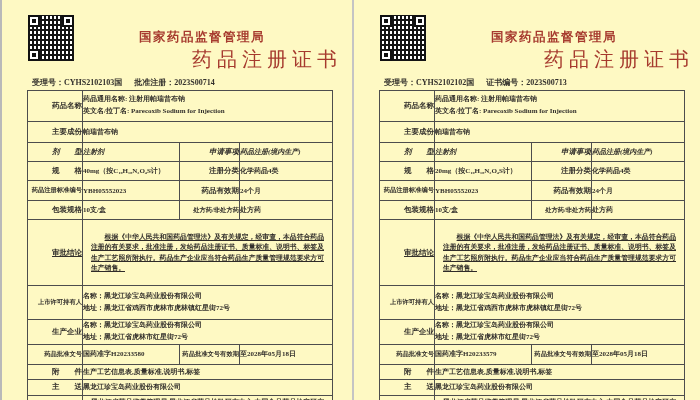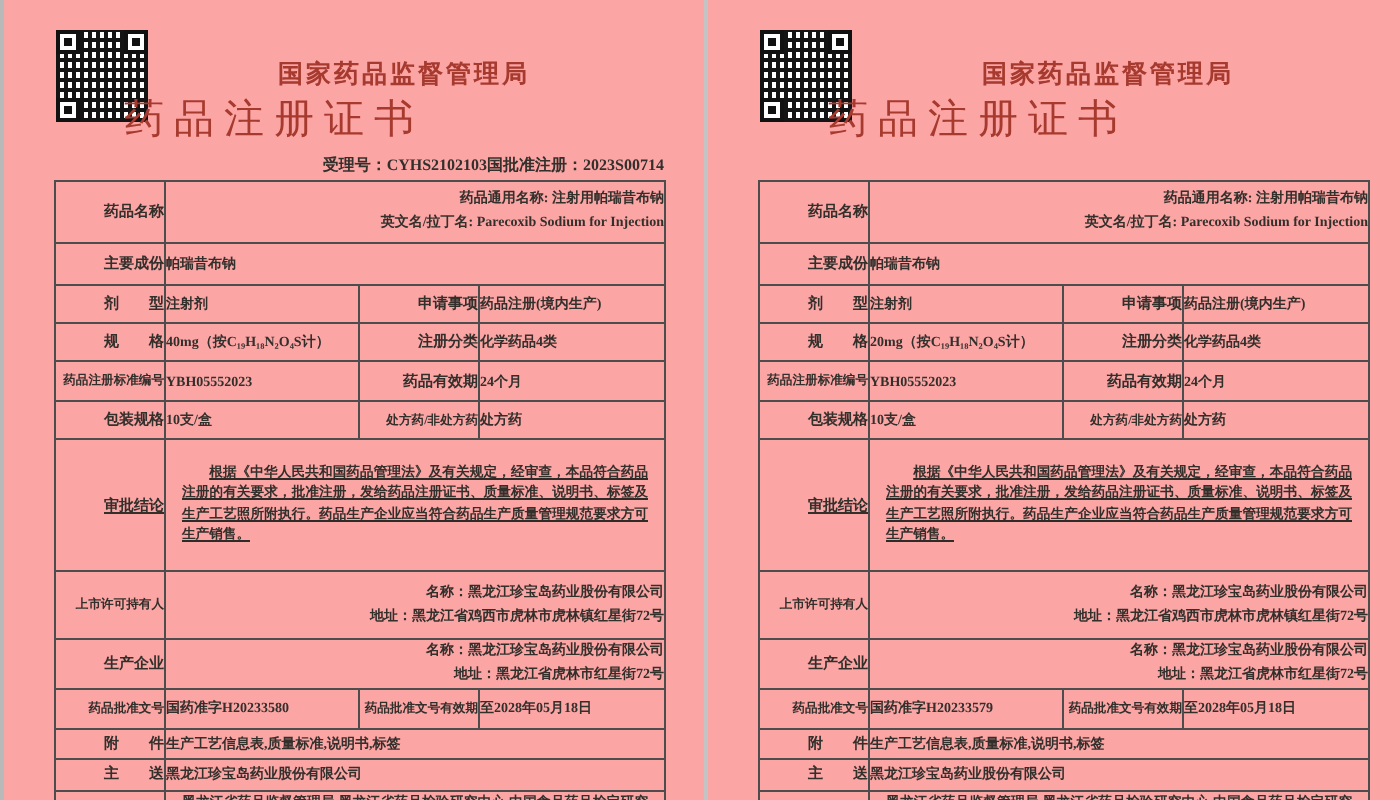--- a/index.html
+++ b/index.html
@@ -7,21 +7,21 @@
     width:700px;height:400px;position:relative;overflow:hidden;
     background:#ffffff;
     font-family:"Liberation Serif","DejaVu Serif",serif;
     color:#2f2b28;
   }
   .gutter{position:absolute;top:0;height:400px;background:#b9b9b9;}
   #gutter-left{left:0;width:2px;}
   #gutter-mid{left:351px;width:3px;background:#c4c4c4;}
   #gutter-right{left:697px;width:3px;background:#c4c4c4;}
 
-  .page{position:absolute;top:0;width:350px;height:400px;overflow:hidden;background:#fca5a5;}
+  .page{position:absolute;top:0;width:350px;height:400px;overflow:hidden;background:#fef9c3;}
   #page0{left:2px;}
   #page1{left:354px;}
 
   
   .qr{
     position:absolute;left:26px;top:15px;width:46px;height:46px;
     background-color:#fff;
     background-image:
       repeating-linear-gradient(0deg,#141414 0 2px,rgba(0,0,0,0) 2px 5px),
       repeating-linear-gradient(90deg,#141414 0 2px,rgba(0,0,0,0) 2px 4px);
@@ -34,48 +34,48 @@
 
   .agency-title{
     position:absolute;left:60px;right:10px;top:29px;
     text-align:center;
     font-family:"Liberation Sans","DejaVu Sans",sans-serif;
     font-size:12.5px;font-weight:700;letter-spacing:1.5px;
     color:#a63a2e;
   }
   .cert-title{
     position:absolute;left:60px;right:10px;top:46px;
-    text-align:left;
+    text-align:right;
     font-size:20px;font-weight:400;letter-spacing:5px;
     color:#a63a2e;
   }
   .refline{
     position:absolute;left:30px;right:20px;top:77px;
-    display:flex;justify-content:flex-end;
-    font-size:8px;font-weight:700;color:#33302c;
+    display:flex;justify-content:flex-start;
+    font-size:8px;font-weight:700;color:#33302c;gap:12px;
   }
 
   
   table.cert{
     position:absolute;left:25px;top:90px;width:305px;
     border-collapse:collapse;table-layout:fixed;
   }
   table.cert td{
     border:1px solid #4d4d4d;
     vertical-align:middle;
     padding:0;
     overflow:hidden;
   }
   td.lbl{
     text-align:right;font-weight:700;font-size:7.5px;color:#33302c;
   }
   td.lbl.sm{font-size:6.3px;letter-spacing:0;}
   td.val{font-weight:700;font-size:7px;padding-left:6px;color:#33302c;}
-  td.val .line{line-height:1.7;text-align:right;}
-  .r1 td{height:30px;} .r2 td{height:20px;} .r3 td{height:18px;}
+  td.val .line{line-height:1.7;}
+  .r1 td{height:30px;} .r2 td{height:20px;} .r3 td{height:18px;font-style:italic;}
   .r4 td{height:18px;} .r5 td{height:19px;} .r6 td{height:18px;margin-top:34px;}
   .r7 td{height:65px;text-decoration:underline;} .r8 td{height:33px;} .r9 td{height:23px;}
   .r10 td{height:19px;} .r11 td{height:14px;} .r12 td{height:15px;}
   .r13 td{height:28px;}
   .conclusion{
     margin:0;padding:2px 8px;
     font-size:6.8px;font-weight:700;line-height:1.5;
     text-align:justify;text-indent:2em;color:#33302c;
   }
   .cc-text{
@@ -192,20 +192,24 @@
 </div>
 
 <div class="page" id="page1">
   <div class="qr">
     <div class="qr-finder qr-f-tl"></div>
     <div class="qr-finder qr-f-tr"></div>
     <div class="qr-finder qr-f-bl"></div>
   </div>
   <div class="agency-title">国家药品监督管理局</div>
   <div class="cert-title">药品注册证书</div>
+  <div class="refline">
+    <span>受理号：CYHS2102102国</span>
+    <span>证书编号：2023S00713</span>
+  </div>
   <table class="cert">
     <colgroup>
         <col style="width:55px">
         <col style="width:97px">
         <col style="width:60px">
         <col style="width:93px">
       </colgroup>
     <tbody>
         <tr class="r1">
       <td class="lbl">药品名称</td>

